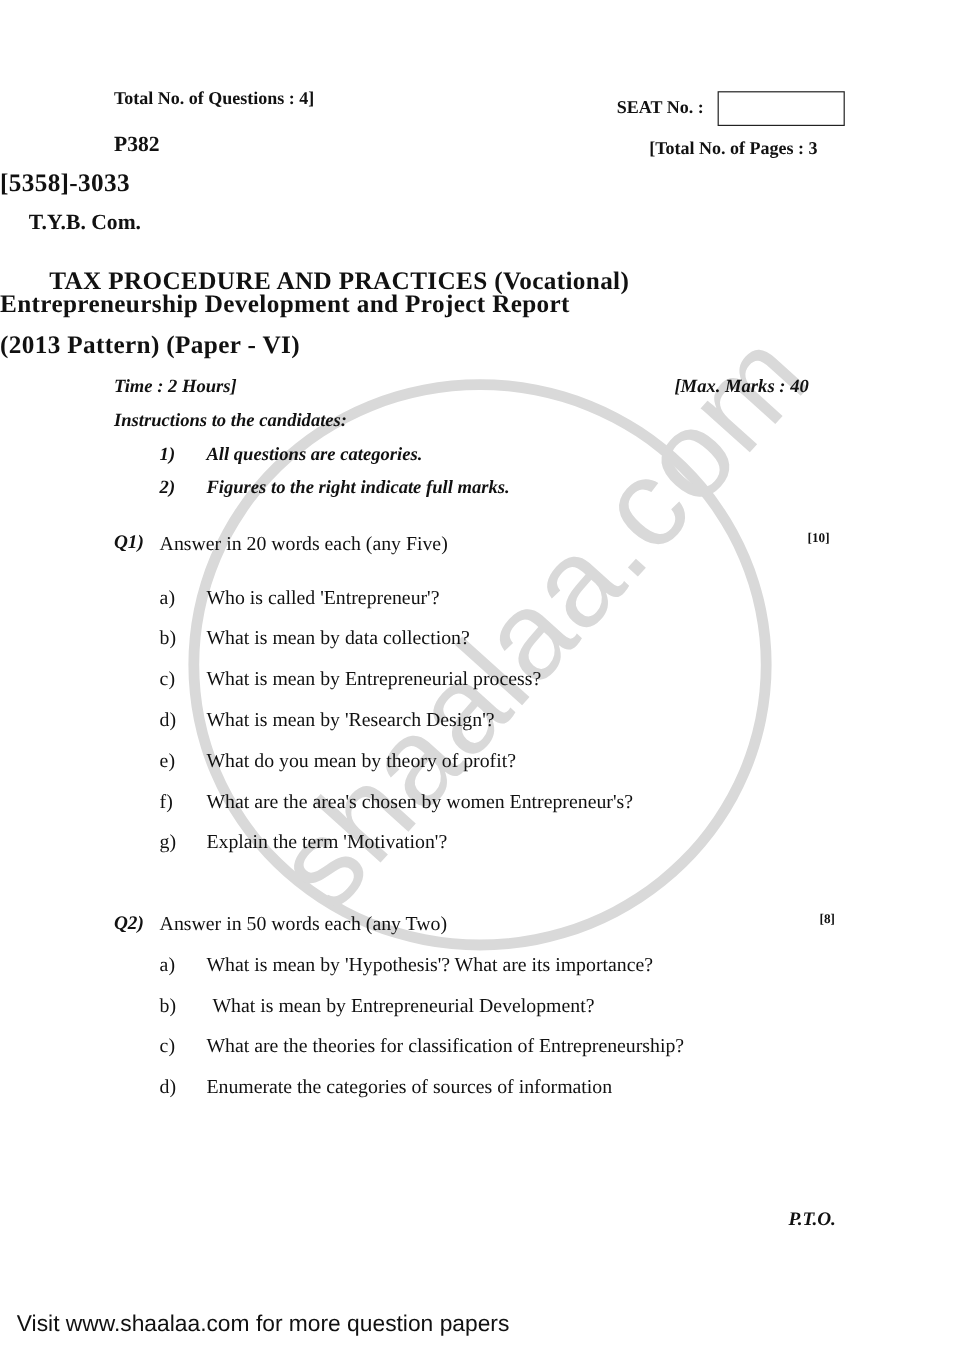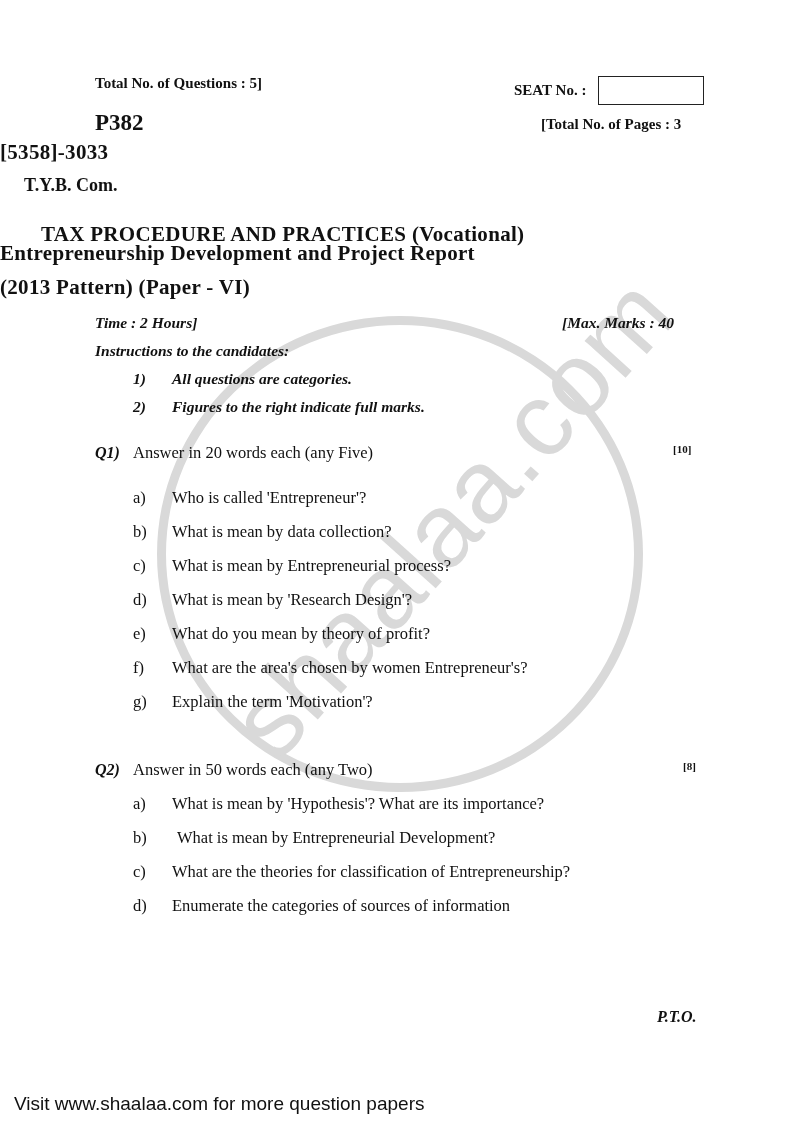--- a/index.html
+++ b/index.html
@@ -40,21 +40,21 @@
       color: #d9d9d9;
       transform: rotate(-48deg);
       transform-origin: 50% 50%;
       letter-spacing: 1px;
       z-index: 0;
     }
 
     .content { position: relative; z-index: 1; }
 
     .hdr-small { font-size: 15px; font-weight: bold; }
-    .hdr-code { font-size: 23px; font-weight: bold; }
+    .hdr-code { font-size: 18px; font-weight: bold; }
     .seat-box {
       position: absolute;
       left: 598px;
       top: 76px;
       width: 106px;
       height: 29px;
       border: 1.5px solid #222;
       box-sizing: border-box;
     }
     .center {
@@ -80,21 +80,21 @@
     }
   </style>
 </head>
 <body>
 
 <div class="wm-circle"></div>
 <div class="wm-text">shaalaa.com</div>
 
 <div class="content">
 
-  <div class="abs hdr-small" style="left:95px; top:75px;">Total No. of Questions : 5]</div>
+  <div class="abs hdr-small" style="left:95px; top:75px;">Total No. of Questions : 4]</div>
   <div class="abs hdr-small" style="left:514px; top:82px;">SEAT No. :</div>
   <div class="seat-box"><span></span></div>
   <div class="abs hdr-code" style="left:95px; top:110px;">P382</div>
   <div class="abs hdr-small" style="left:541px; top:116px;">[Total No. of Pages : 3</div>
 
   <div class="center title-lg" style="top:140px;">[5358]-3033</div>
   <div class="center title-sm" style="top:175px;padding-left:24px;">T.Y.B. Com.</div>
   <div class="center title-lg" style="top:222px;margin-left:41px;">TAX PROCEDURE AND PRACTICES (Vocational)</div>
   <div class="center title-lg" style="top:241px;">Entrepreneurship Development and Project Report</div>
   <div class="center title-lg" style="top:275px;">(2013 Pattern) (Paper - VI)</div>

